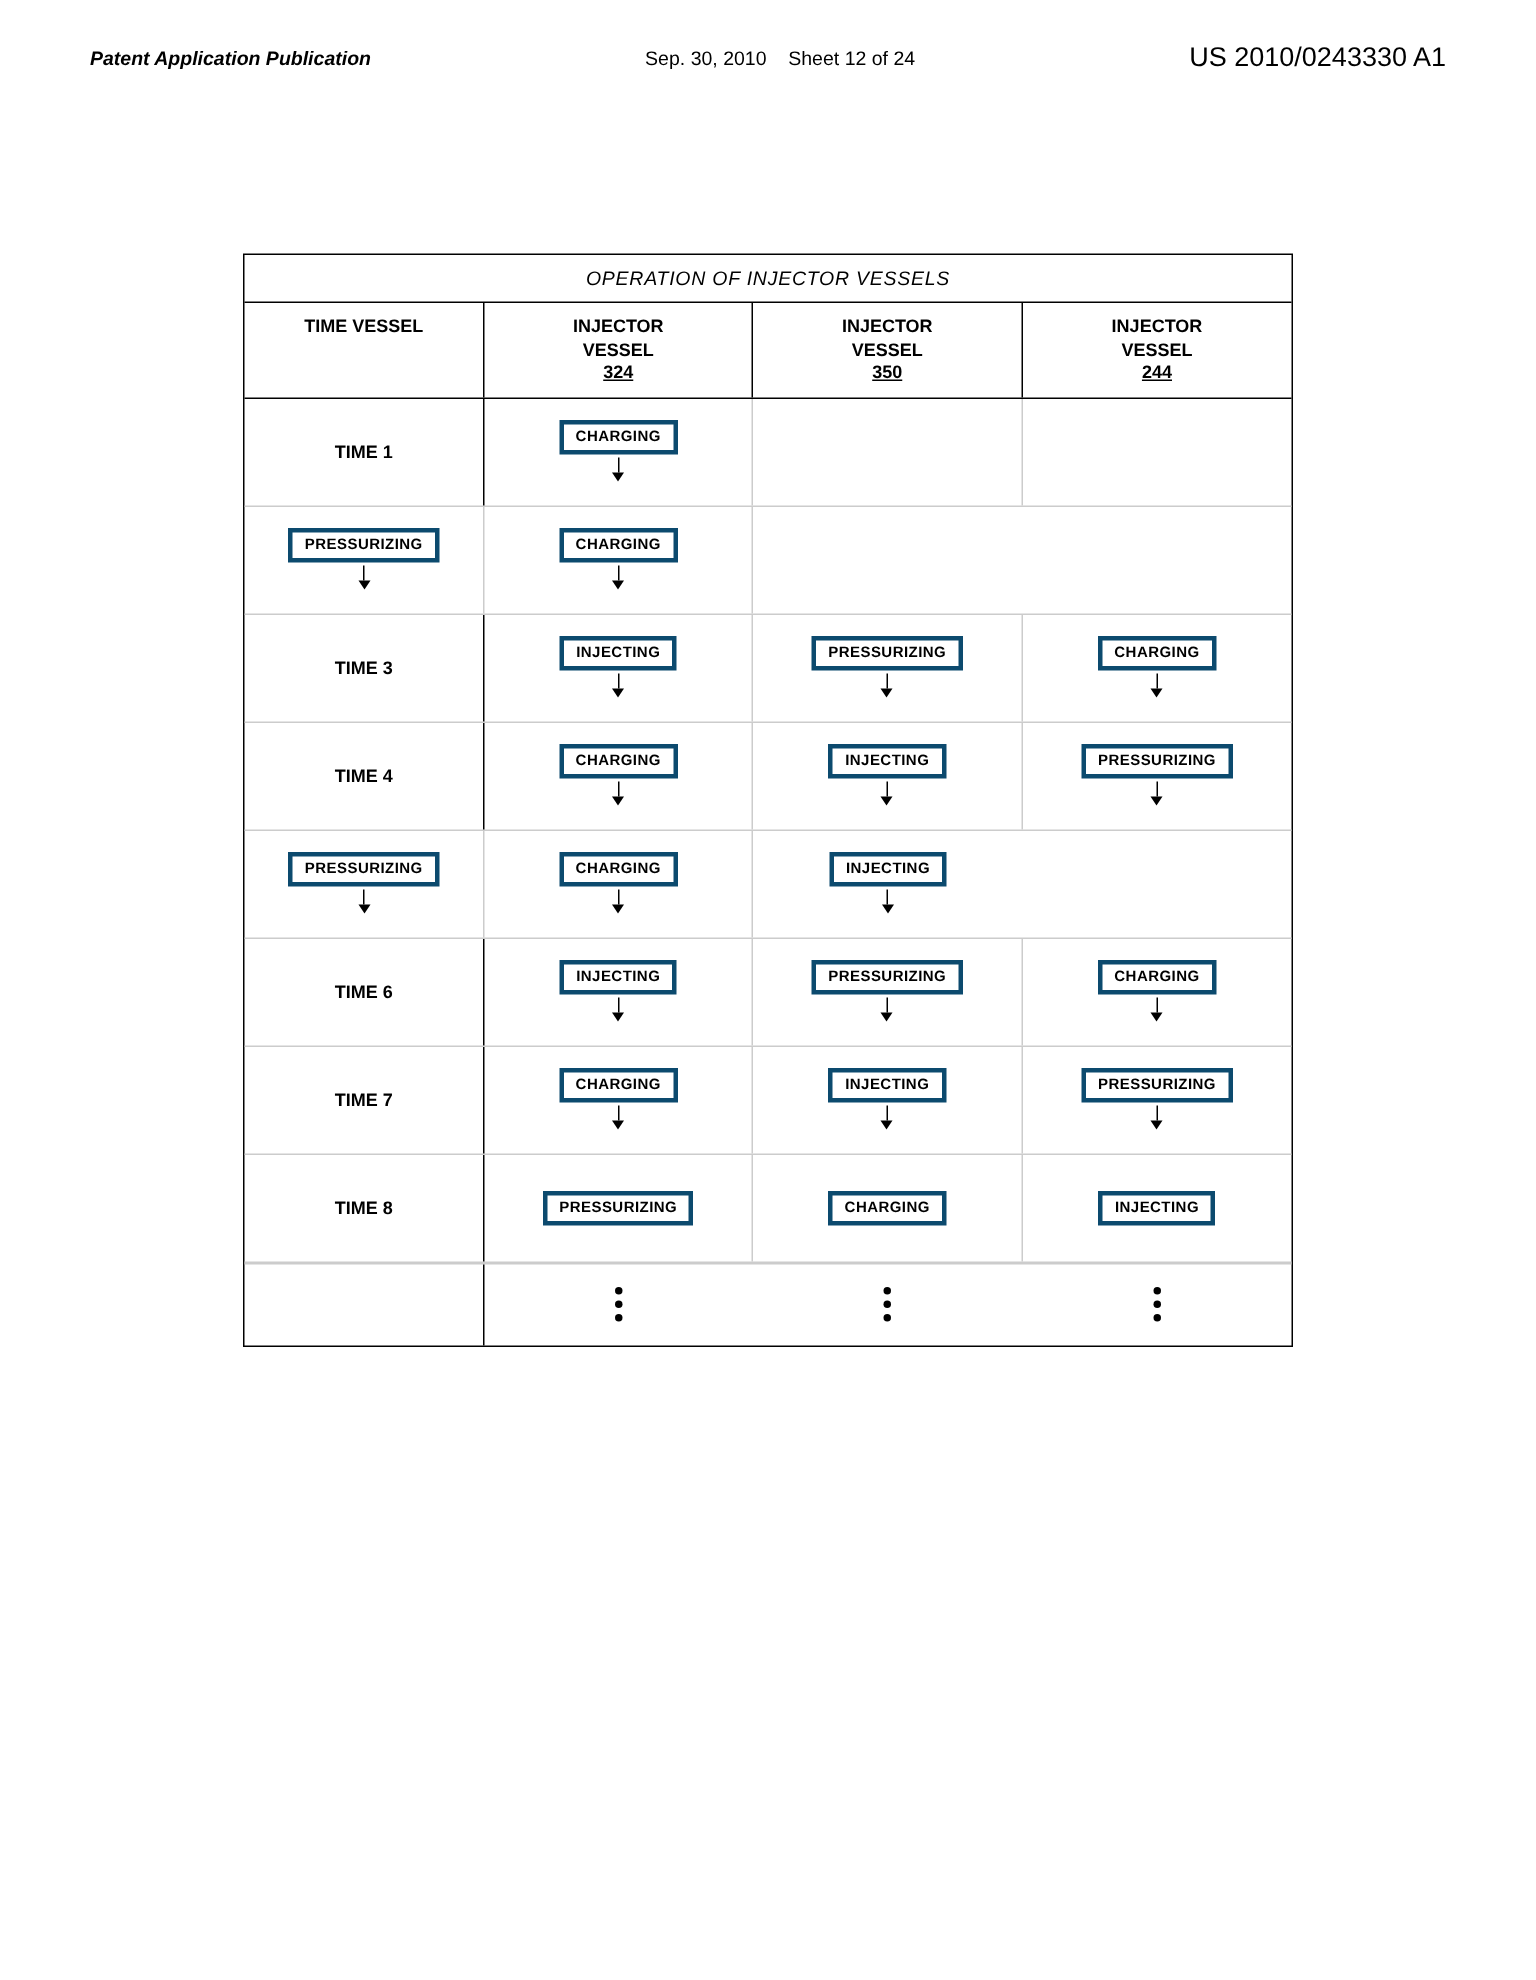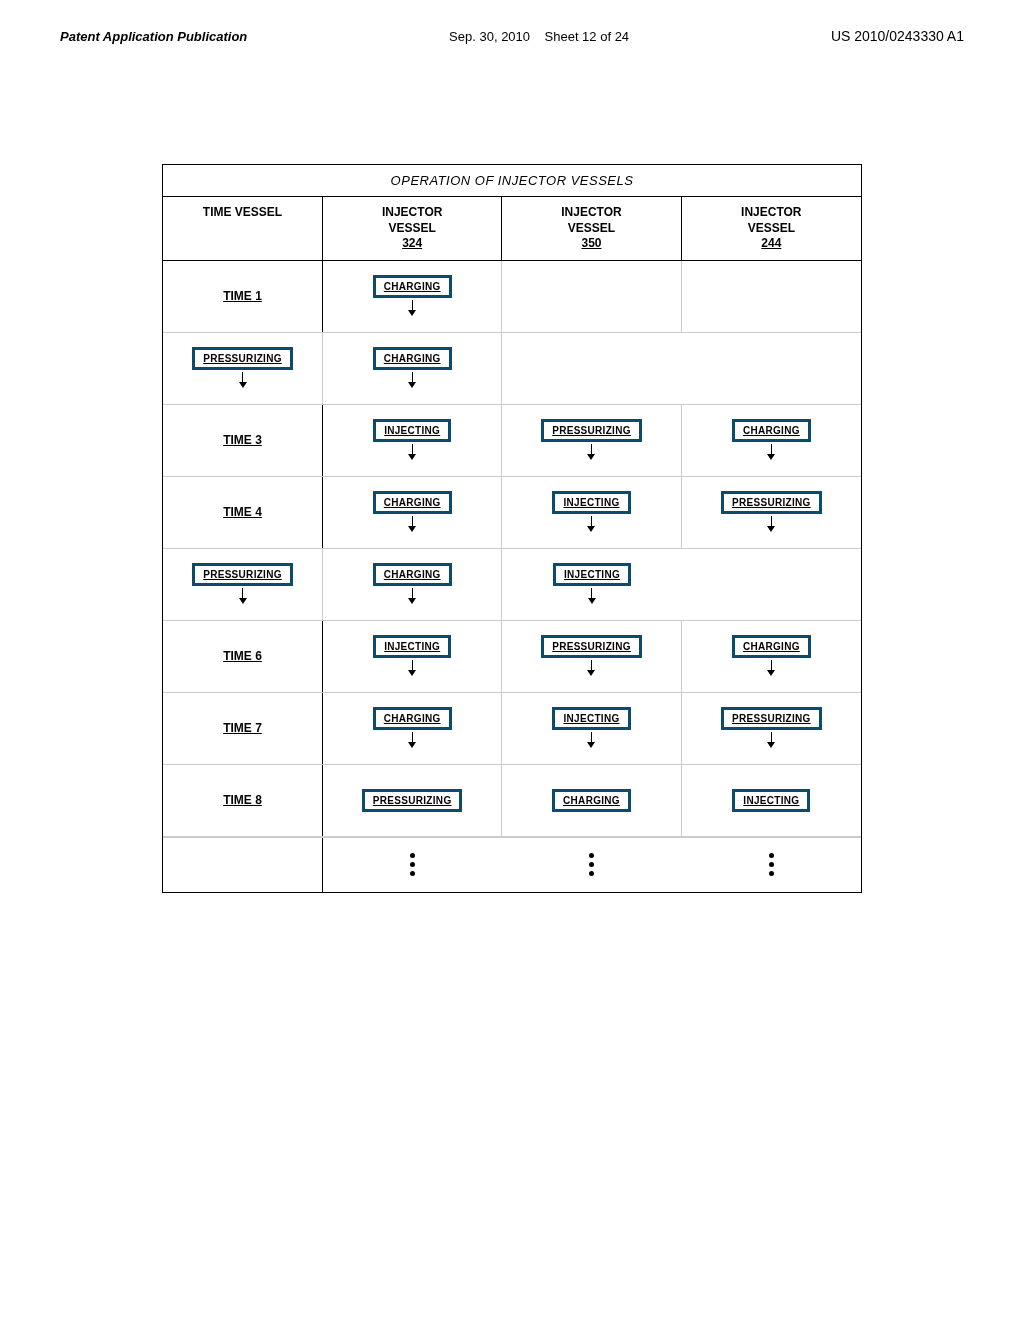--- a/index.html
+++ b/index.html
@@ -23,21 +23,21 @@
     .header-left {
       font-weight: bold;
       font-style: italic;
     }
 
     .header-center {
       font-size: 13px;
     }
 
     .header-right {
-      font-size: 14px;
+      font-size: 18px;
     }
 
     .main-content {
       display: flex;
       flex-direction: column;
       align-items: center;
       padding-top: 120px;
     }
 
     .figure-container {
@@ -83,21 +83,20 @@
     .table-body {
       display: flex;
       flex-direction: column;
     }
 
     .data-row {
       display: grid;
       grid-template-columns: 160px 1fr 1fr 1fr;
       min-height: 72px;
       border-bottom: 1px solid #ccc;
-      text-decoration: underline;
     }
 
     .data-row:last-child {
       border-bottom: none;
     }
 
     .time-cell {
       display: flex;
       align-items: center;
       justify-content: center;

